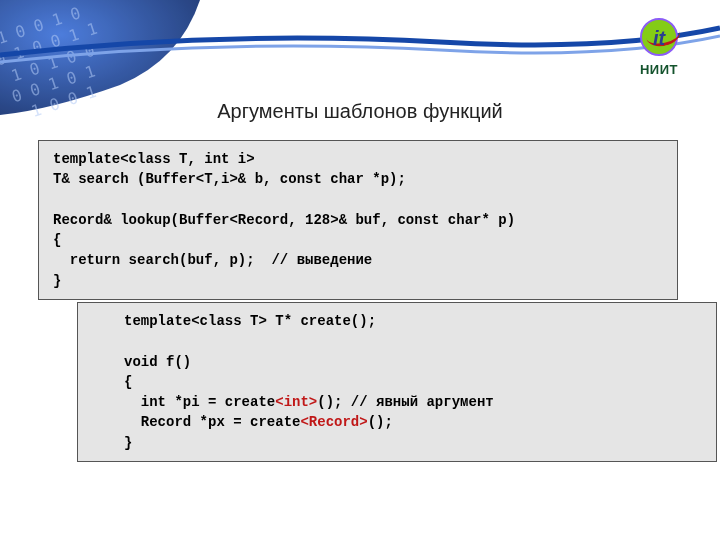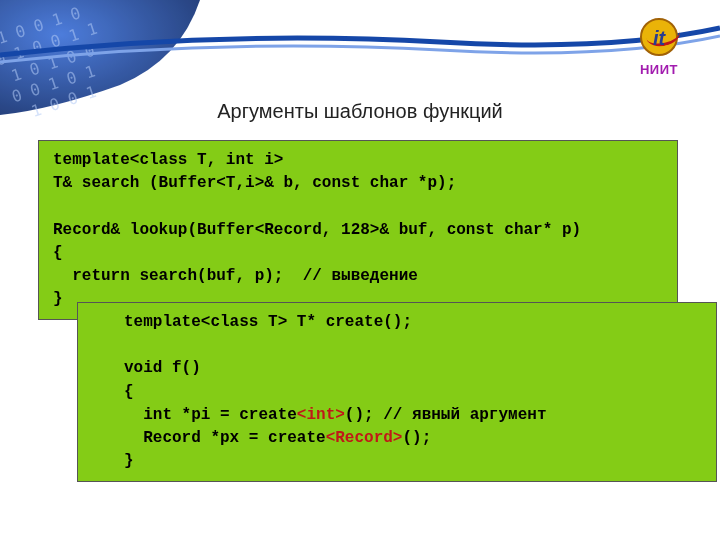--- a/index.html
+++ b/index.html
@@ -24,65 +24,65 @@
     pointer-events: none;
   }
   .logo-wrap {
     position: absolute;
     top: 18px; right: 42px;
     text-align: center;
   }
   .logo-circle {
     width: 38px; height: 38px;
     border-radius: 50%;
-    border: 2px solid #a16207;
+    border: 2px solid #8b5cf6;
     position: relative;
     display: inline-block;
-    background: #eab308;
+    background: #84cc16;
   }
   .logo-swoosh {
     position: absolute;
     width: 34px; height: 22px;
     border-bottom: 3px solid #c01818;
     border-radius: 0 0 50% 50%;
     top: 4px; left: 4px;
     transform: rotate(-12deg);
   }
   .logo-it {
     position: absolute;
     top: 7px; left: 0; right: 0;
     font-style: italic;
     font-weight: bold;
     font-size: 20px;
     color: #2a3d8f;
     text-align: center;
   }
   .logo-text {
     margin-top: 2px;
-    color: #a21caf;
+    color: #14532d;
     font-weight: bold;
     font-size: 13px;
     letter-spacing: 0.5px;
   }
   .title {
     position: absolute;
     top: 100px;
     left: 0; right: 0;
     text-align: center;
     font-size: 20px;
     font-weight: normal;
     color: #222;
   }
   .box {
     position: absolute;
     border: 1px solid #555;
-    background: #84cc16;
+    background: #e5e5e5;
     padding: 8px 14px;
     font-family: "Courier New", monospace;
-    font-size: 16px;
+    font-size: 14px;
     font-weight: bold;
     line-height: 1.45;
     white-space: pre;
     color: #000;
   }
   .box1 { top: 140px; left: 38px; width: 640px; }
   .box2 { top: 302px; left: 77px; width: 640px; padding-left: 46px; }
   .kw-red { color: #c01818; }
 </style>
 </head>

